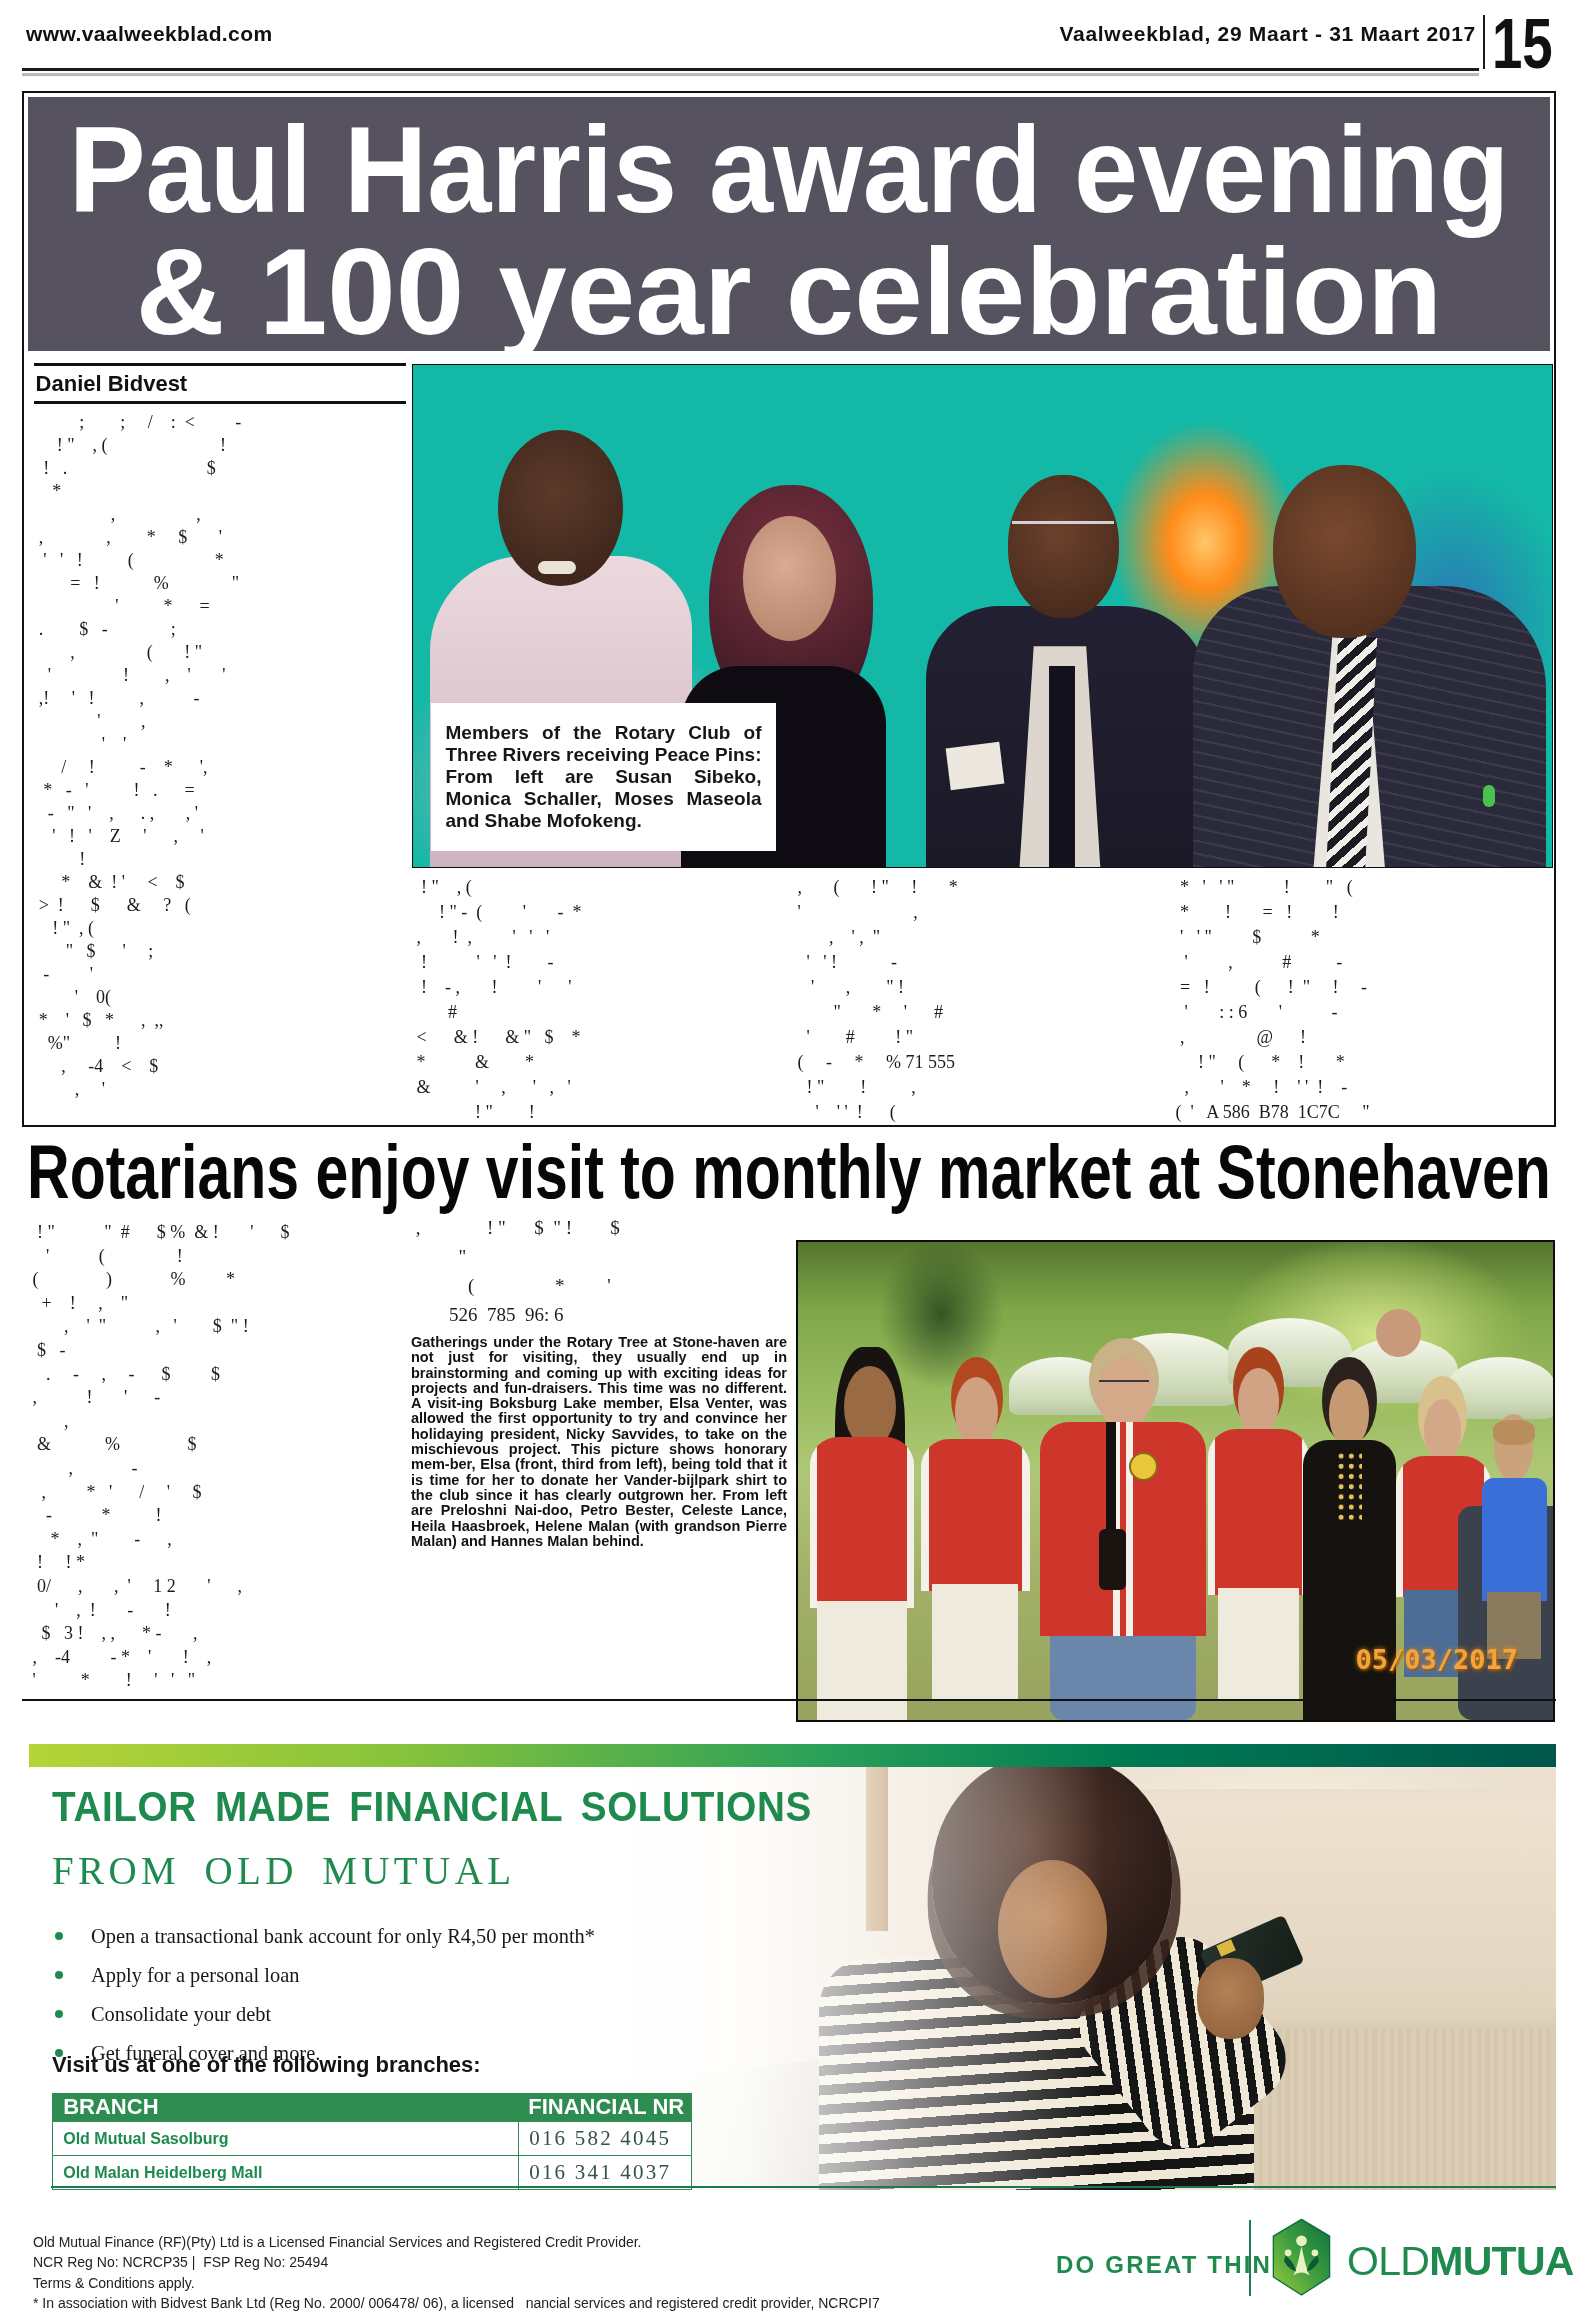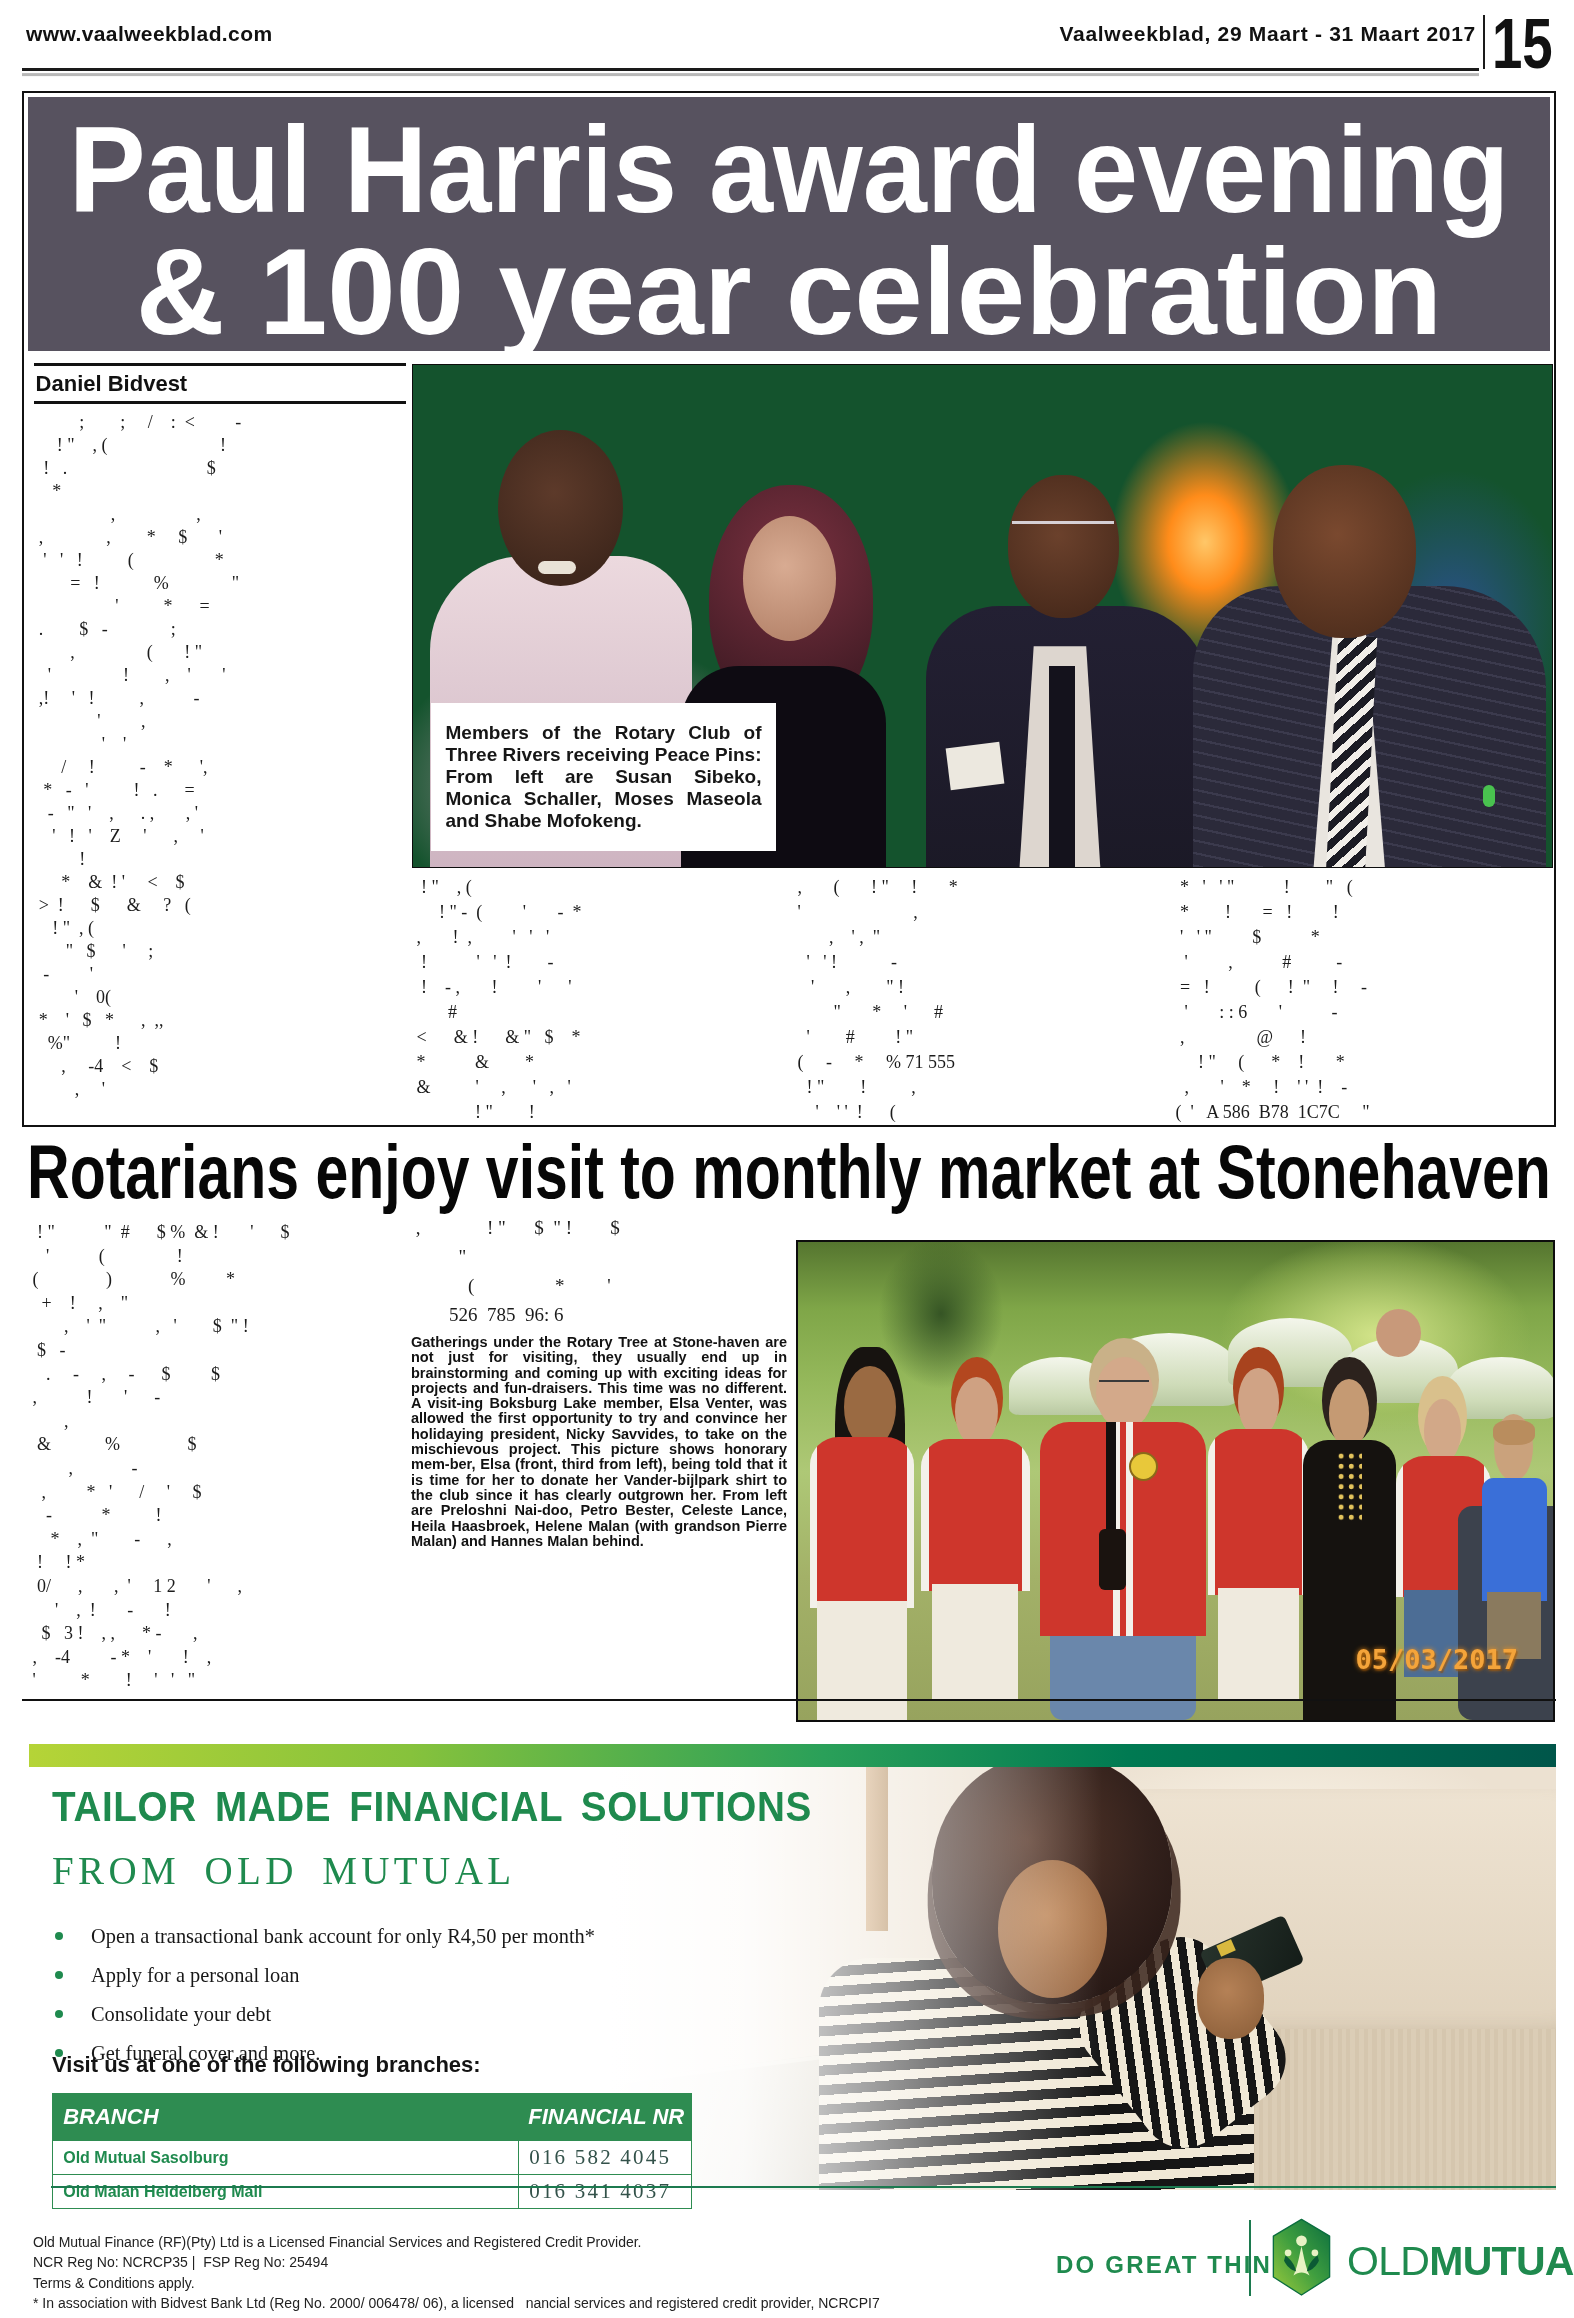--- a/index.html
+++ b/index.html
@@ -24,21 +24,21 @@
   .byline{left:11.6px;top:278px;font-size:22px;font-weight:bold;}
 
   .glyphcol{font-family:"Liberation Serif","DejaVu Serif",serif;font-size:18px;color:#1c1c1c;
             white-space:pre;overflow:hidden;line-height:23px;}
   .a1-col1{left:10.2px;top:318px;width:374px;height:705px;}
   .a1-bcolA{left:388px;top:782px;width:371px;height:247px;line-height:25px;}
   .a1-bcolB{left:769px;top:782px;width:371px;height:247px;line-height:25px;}
   .a1-bcolC{left:1147px;top:782px;width:378px;height:247px;line-height:25px;}
 
   
-  .photo1{left:388px;top:271px;width:1139px;height:502px;background:#14532d;overflow:hidden;border:1.5px solid #0d0d0d;}
+  .photo1{left:388px;top:271px;width:1139px;height:502px;background:#14b8a6;overflow:hidden;border:1.5px solid #0d0d0d;}
   .ph1-glow{position:absolute;left:58%;top:2%;width:262px;height:334px;
             background:radial-gradient(closest-side,#ffc768 0%,#ff8c1a 28%,rgba(130,60,10,0) 72%);}
   .ph1-blue{position:absolute;right:-6%;top:8%;width:334px;height:436px;
             background:radial-gradient(closest-side,rgba(55,80,190,.65),rgba(0,0,0,0) 70%);}
   .ph1-pink{position:absolute;left:-9%;bottom:-24%;width:553px;height:407px;
             background:radial-gradient(closest-side,rgba(226,176,206,.9),rgba(0,0,0,0) 72%);}
   .ph1-p1-body{position:absolute;left:1.5%;bottom:-2%;width:23%;height:64%;
             background:linear-gradient(180deg,#ecd9de,#d9c3cd 60%,#cdb3c0);border-radius:95px 73px 0 0;}
   .ph1-p1-head{position:absolute;left:7.5%;top:13%;width:125px;height:156px;border-radius:50%;
             background:radial-gradient(circle at 45% 40%,#5d3a2a,#3f271c 75%);}
@@ -103,21 +103,21 @@
           letter-spacing:0.7px;word-spacing:7.3px;transform:scaleX(.92);transform-origin:left;}
   .ad-subheading{left:52px;top:1848px;font-family:"Liberation Serif","DejaVu Serif",serif;
           font-size:39px;color:var(--green,#1f8a4e);letter-spacing:4.4px;word-spacing:10.2px;}
   .ad-bullets{left:52px;top:1925px;width:836px;}
   .ad-bullet-item{font-family:"Liberation Serif","DejaVu Serif",serif;font-size:20.4px;color:#171717;
           margin-bottom:16px;padding-left:39px;position:relative;}
   .ad-bullet-item::before{content:"";position:absolute;left:2.9px;top:7.3px;width:8px;height:8px;border-radius:50%;
           background:var(--green,#1f8a4e);}
   .ad-visit{left:52px;top:2052px;font-size:22px;font-weight:bold;color:#141414;}
   .ad-table{left:52px;top:2093px;width:638px;border:1.5px solid #2e8c51;border-top:none;}
-  .ad-th{display:flex;background:#2e8c51;color:#fff;font-weight:bold;font-size:22px;height:47px;align-items:center;font-style:italic;}
+  .ad-th{display:flex;background:#2e8c51;color:#fff;font-weight:bold;font-size:22px;height:28px;align-items:center;}
   .ad-tr{display:flex;height:33px;align-items:center;border-top:1.5px solid #2e8c51;background:#fff;}
   .ad-c1{width:465px;padding-left:10.2px;box-sizing:border-box;}
   .ad-c2{width:173px;padding-left:10.2px;box-sizing:border-box;border-left:1.5px solid #2e8c51;align-self:stretch;display:flex;align-items:center;}
   .ad-th .ad-c2{border-left:none;}
   .ad-branch{color:var(--green,#1f8a4e);font-weight:bold;font-size:16px;}
   .ad-phone{font-family:"Liberation Serif","DejaVu Serif",serif;font-size:21px;letter-spacing:2.2px;color:#33524a;}
 
   
   .adphoto{left:611px;top:1744px;width:945px;height:446px;background:#ece1d1;overflow:hidden;}
   .adp-light{position:absolute;right:-6%;top:-10%;width:70%;height:70%;

